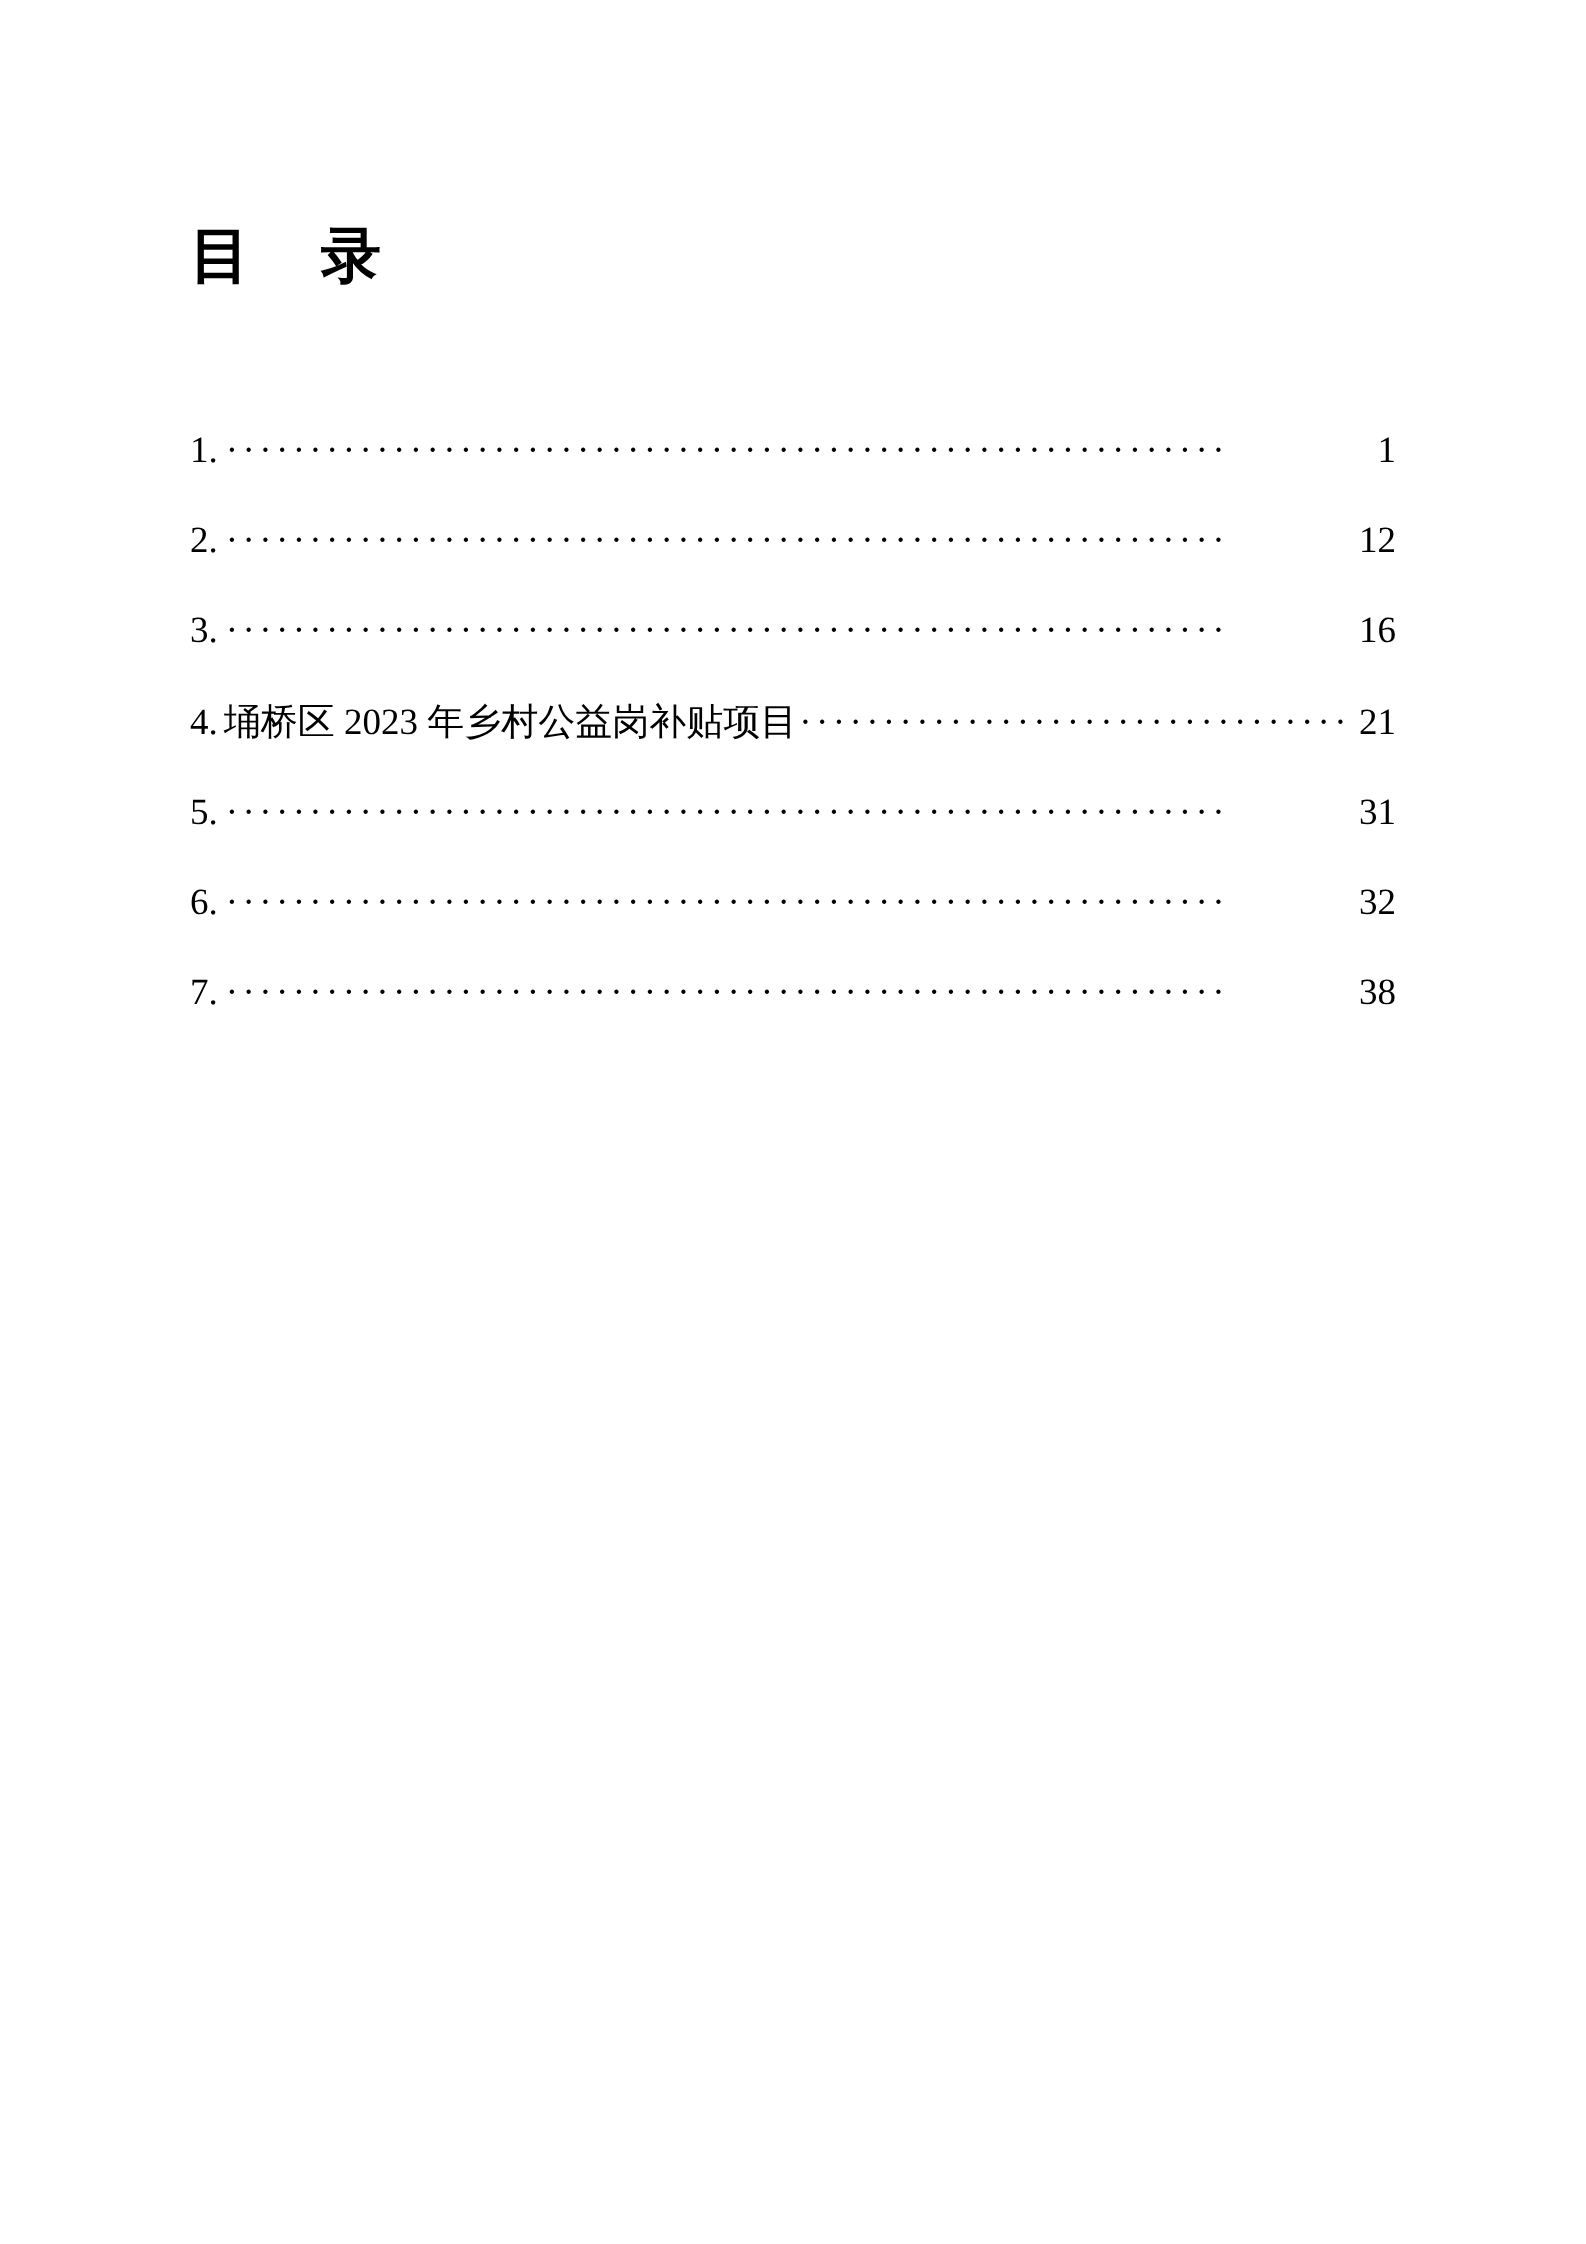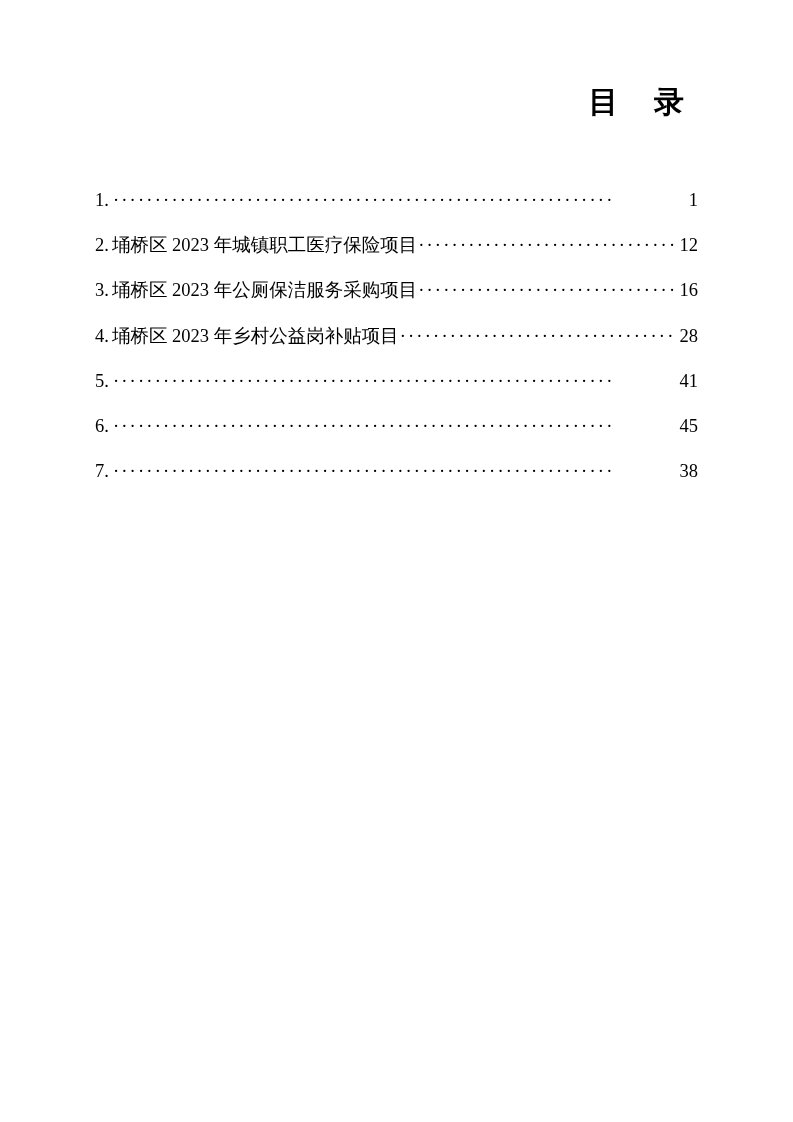--- a/index.html
+++ b/index.html
@@ -15,22 +15,22 @@
     overflow: hidden;
   }
   .page {
     position: relative;
     width: 793px;
     height: 1122px;
     box-sizing: border-box;
     padding: 0 95px;
   }
   .doc-title {
-    margin-top: 82px;
-    text-align: right;
+    margin-top: 108px;
+    text-align: left;
     font-size: 30px;
     font-weight: bold;
     letter-spacing: 14px;
     font-family: "Liberation Serif", "DejaVu Serif", serif;
   }
   .toc-list {
     margin-top: 66px;
   }
   .toc-entry {
     display: flex;
@@ -72,49 +72,47 @@
   <div class="toc-list">
 
     <div class="toc-entry">
       <span class="toc-num">1.</span>
       <span class="toc-leader">····························································</span>
       <span class="toc-page">1</span>
     </div>
 
     <div class="toc-entry">
       <span class="toc-num">2.</span>
-      <span class="toc-text">埇桥区 2023 年城镇职工医疗保险项目</span>
       <span class="toc-leader">····························································</span>
       <span class="toc-page">12</span>
     </div>
 
     <div class="toc-entry">
       <span class="toc-num">3.</span>
-      <span class="toc-text">埇桥区 2023 年公厕保洁服务采购项目</span>
       <span class="toc-leader">····························································</span>
       <span class="toc-page">16</span>
     </div>
 
     <div class="toc-entry">
       <span class="toc-num">4.</span>
       <span class="toc-text">埇桥区 2023 年乡村公益岗补贴项目</span>
       <span class="toc-leader">····························································</span>
-      <span class="toc-page">28</span>
+      <span class="toc-page">21</span>
     </div>
 
     <div class="toc-entry">
       <span class="toc-num">5.</span>
       <span class="toc-leader">····························································</span>
-      <span class="toc-page">41</span>
+      <span class="toc-page">31</span>
     </div>
 
     <div class="toc-entry">
       <span class="toc-num">6.</span>
       <span class="toc-leader">····························································</span>
-      <span class="toc-page">45</span>
+      <span class="toc-page">32</span>
     </div>
 
     <div class="toc-entry">
       <span class="toc-num">7.</span>
       <span class="toc-leader">····························································</span>
       <span class="toc-page">38</span>
     </div>
 
   </div>
 </div>

